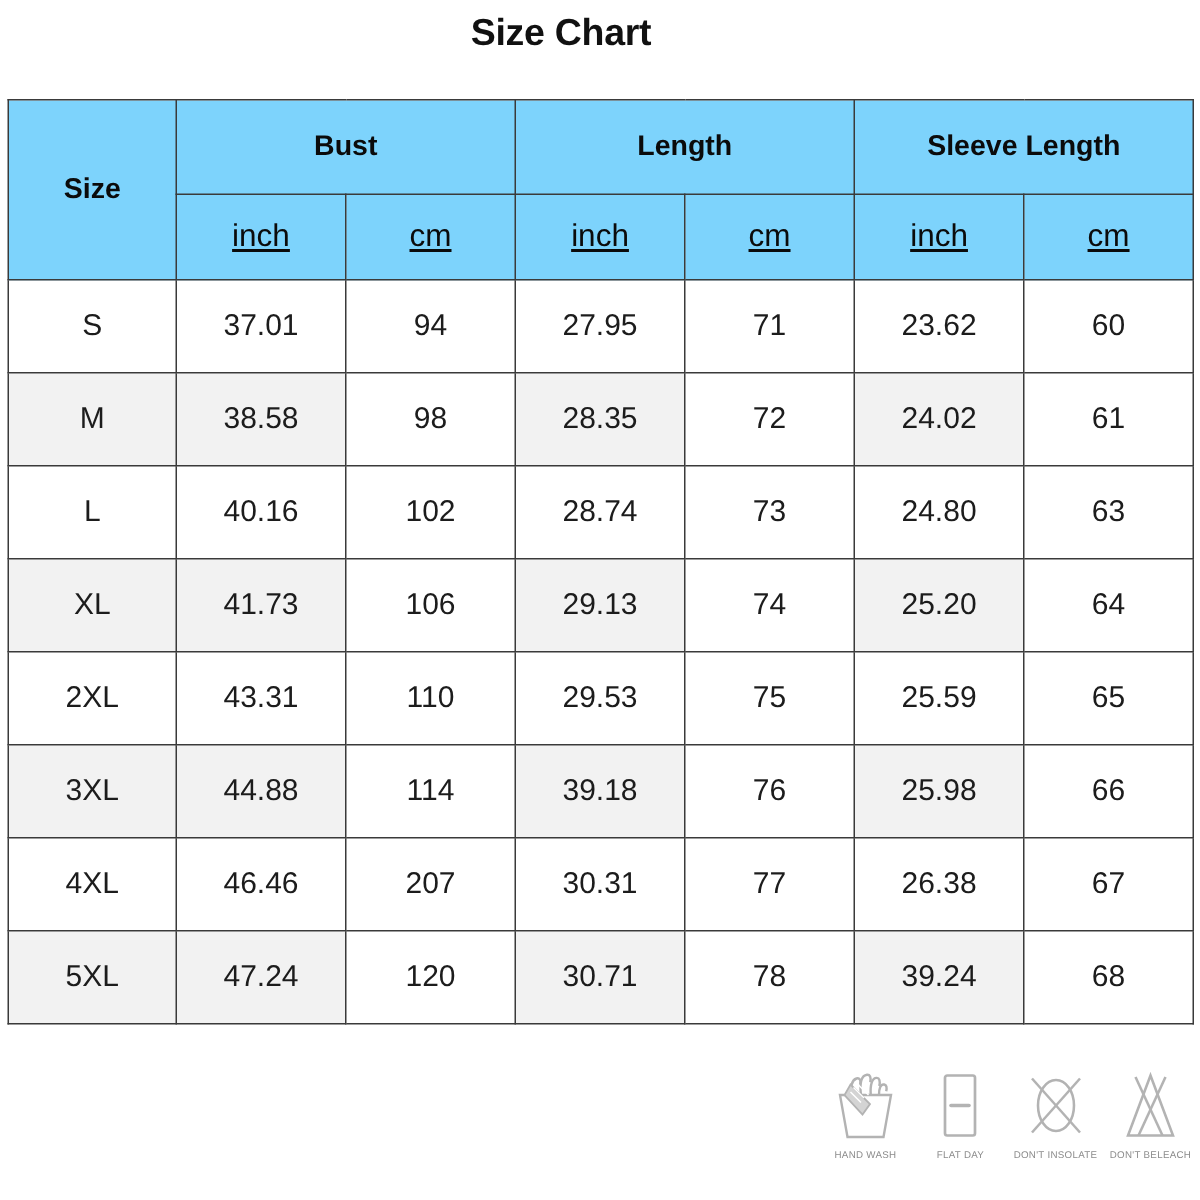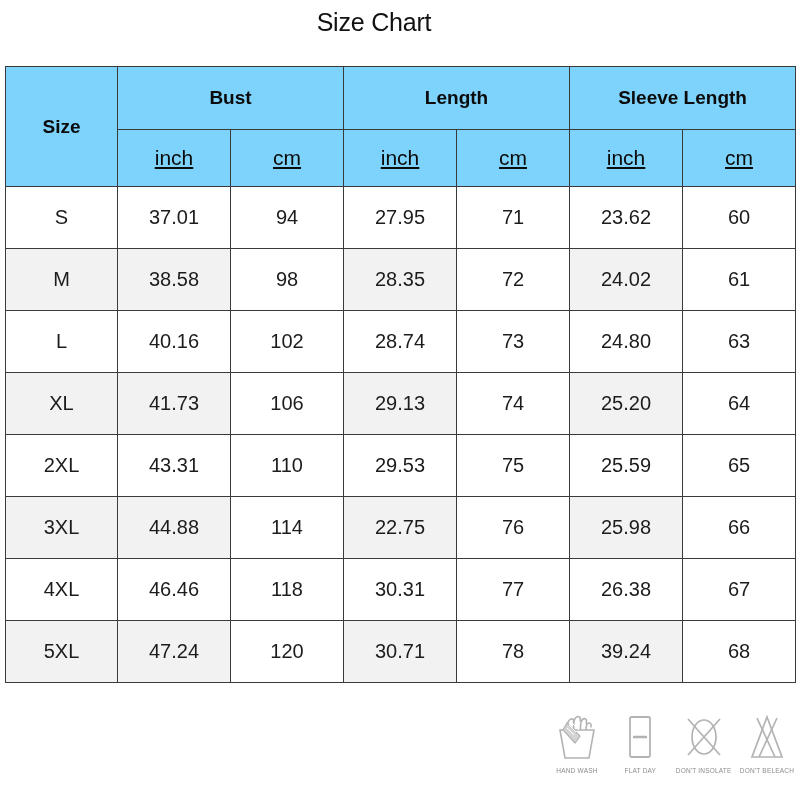--- a/index.html
+++ b/index.html
@@ -18,21 +18,21 @@
   }
 
   
   .chart-title {
     position: absolute;
     top: 8px;
     left: 0;
     width: 748px;
     text-align: center;
     font-size: 25px;
-    font-weight: normal;
+    font-weight: bold;
     letter-spacing: -0.2px;
     color: #111111;
   }
 
   
   .table-wrap {
     position: absolute;
     left: 5px;
     top: 66px;
     width: 790px;
@@ -199,30 +199,30 @@
         <td class="cell">29.53</td>
         <td class="cell">75</td>
         <td class="cell">25.59</td>
         <td class="cell">65</td>
       </tr>
 
       <tr>
         <td class="cell shaded">3XL</td>
         <td class="cell shaded">44.88</td>
         <td class="cell">114</td>
-        <td class="cell shaded">22.75</td>
+        <td class="cell shaded">39.18</td>
         <td class="cell">76</td>
         <td class="cell shaded">25.98</td>
         <td class="cell">66</td>
       </tr>
 
       <tr>
         <td class="cell">4XL</td>
         <td class="cell">46.46</td>
-        <td class="cell">118</td>
+        <td class="cell">207</td>
         <td class="cell">30.31</td>
         <td class="cell">77</td>
         <td class="cell">26.38</td>
         <td class="cell">67</td>
       </tr>
 
       <tr>
         <td class="cell shaded">5XL</td>
         <td class="cell shaded">47.24</td>
         <td class="cell">120</td>

